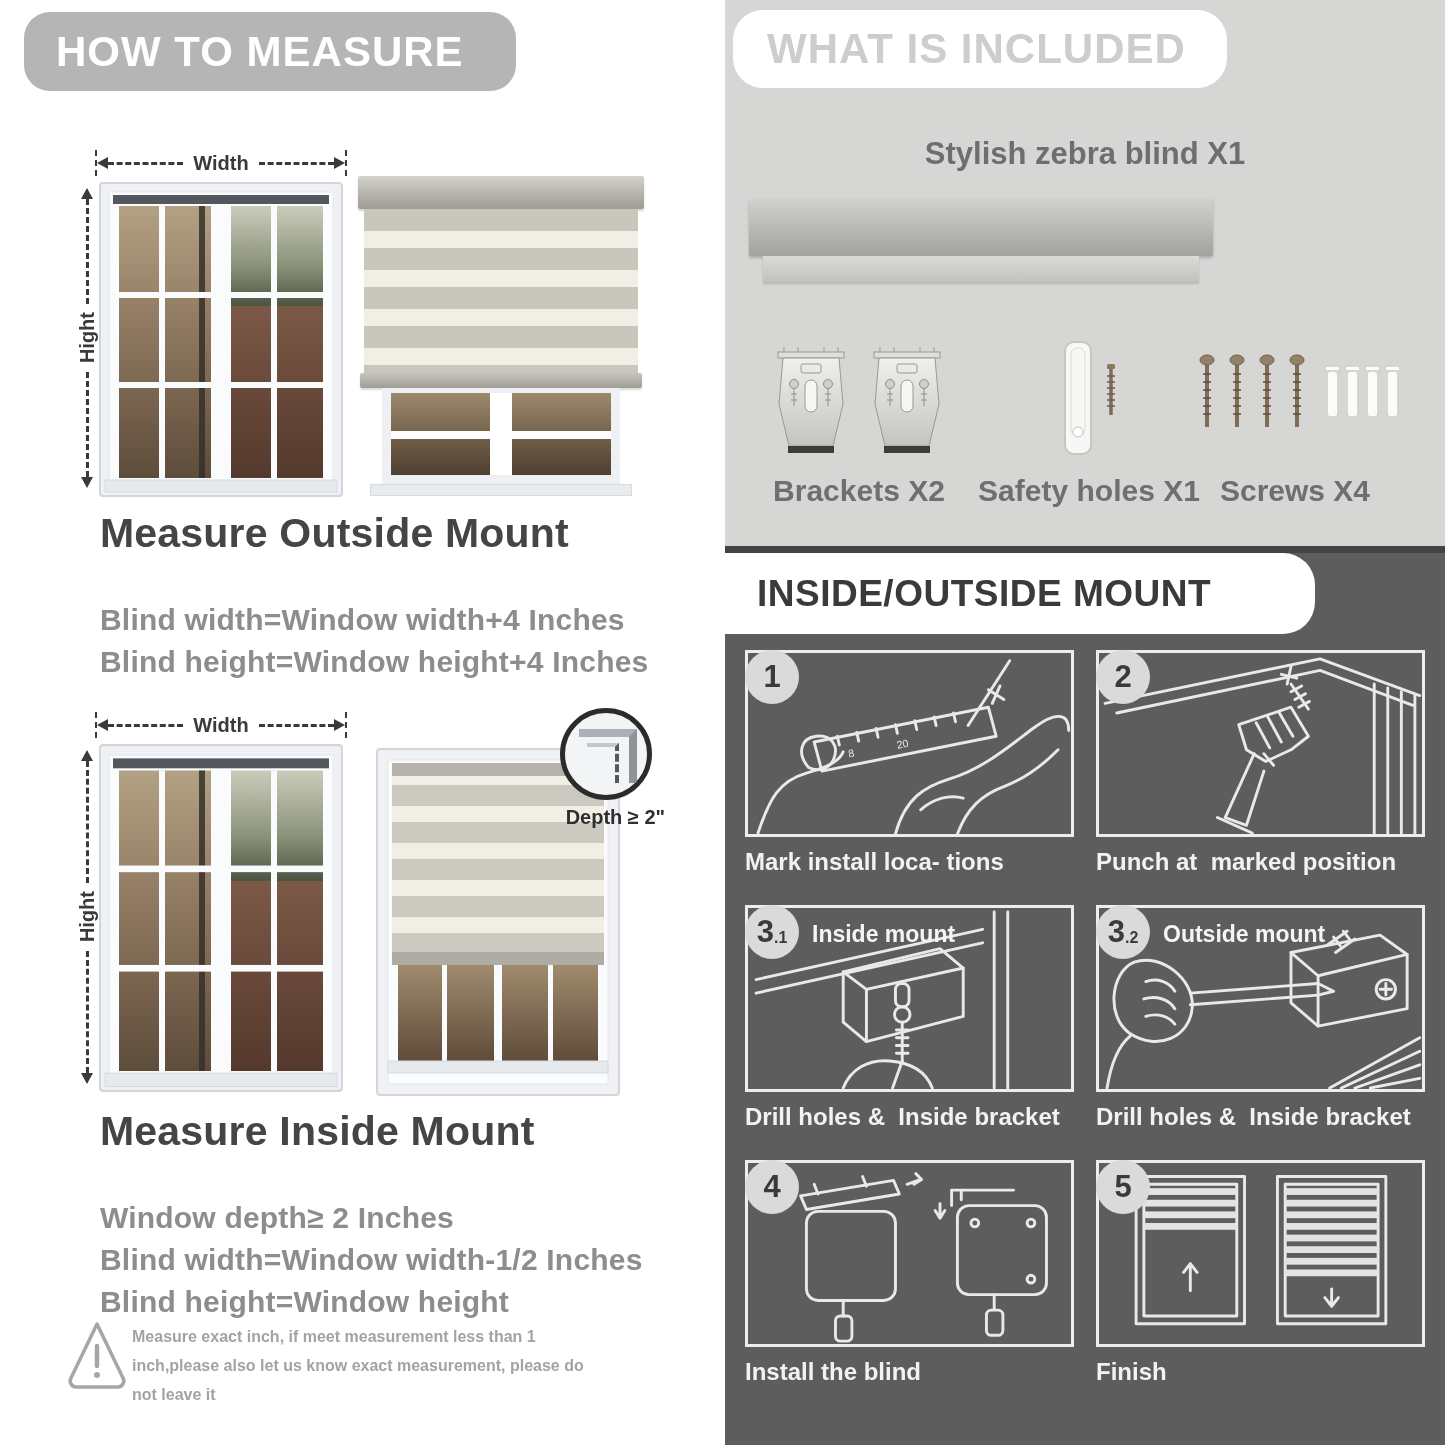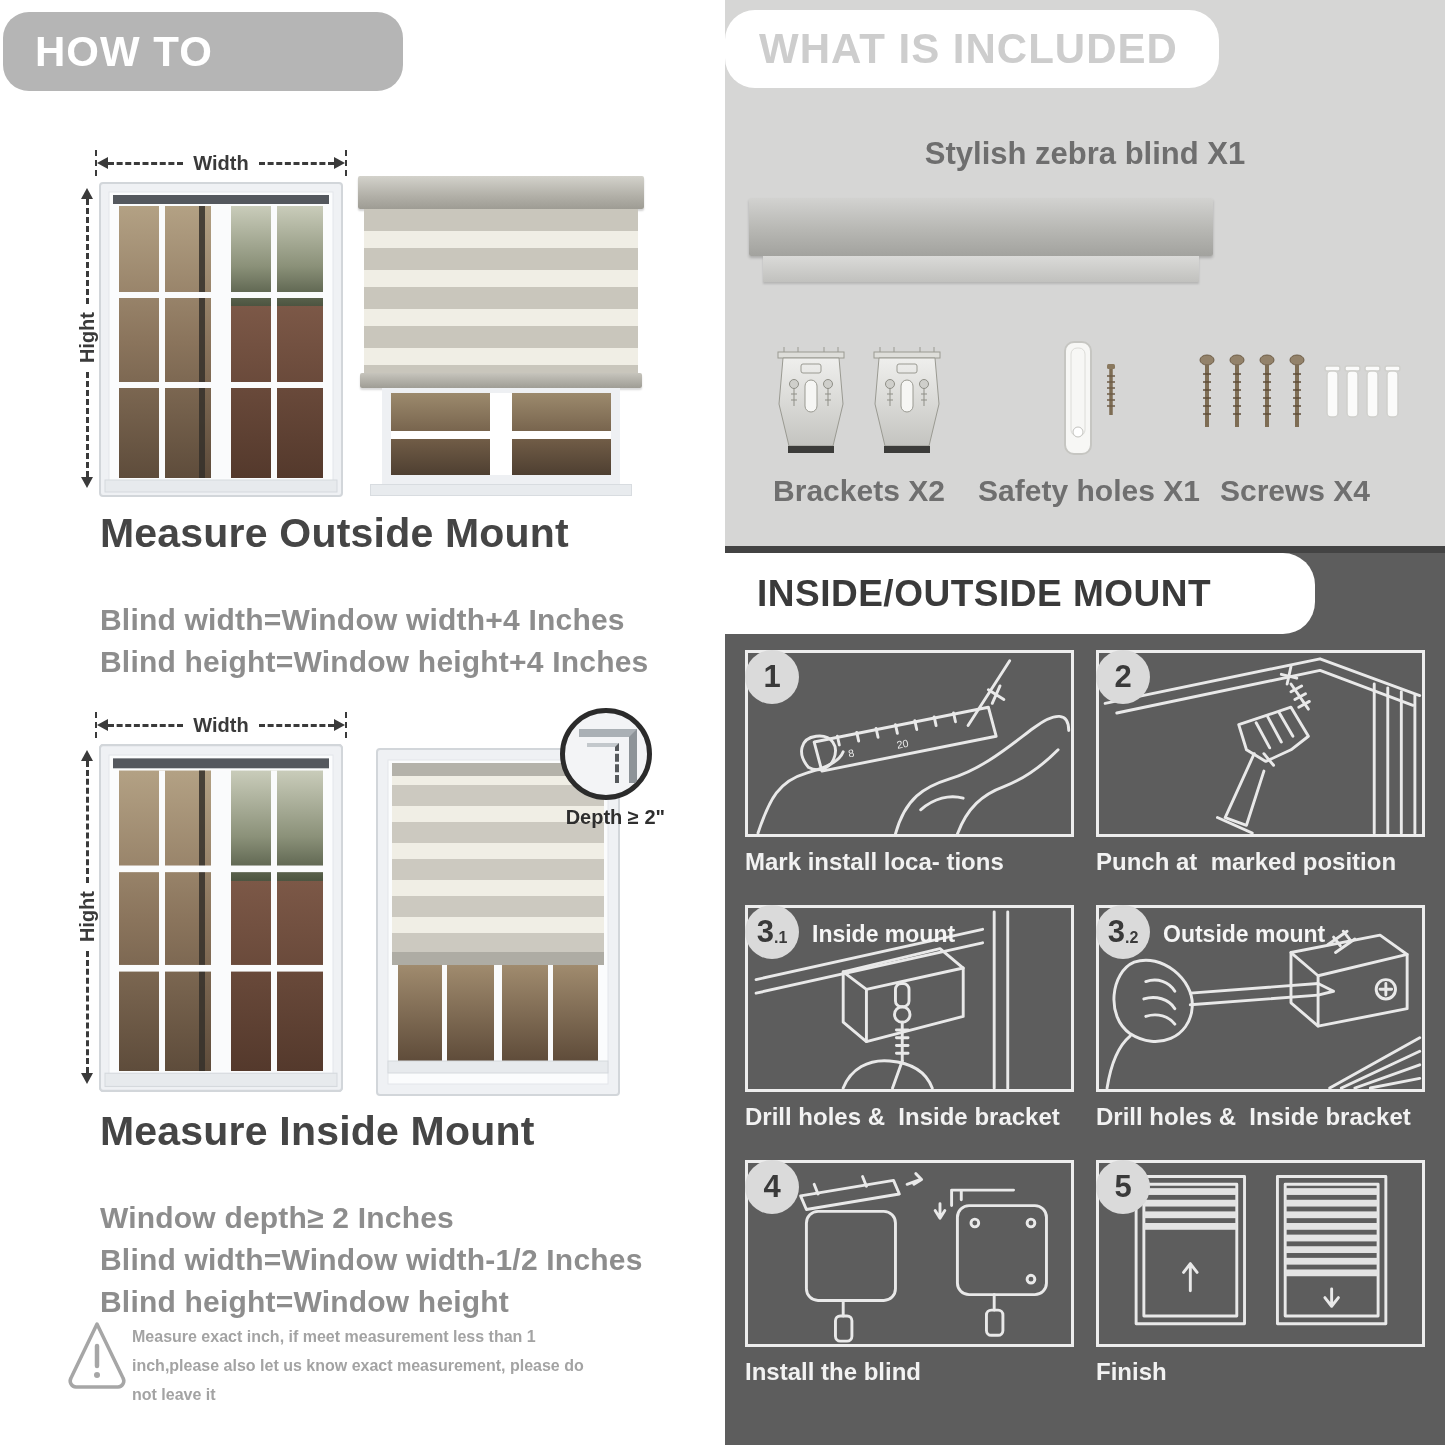--- a/index.html
+++ b/index.html
@@ -1,21 +1,21 @@
 <!DOCTYPE html>
 <html><head>
 <meta charset="utf-8">
 <style>
   html,body{margin:0;padding:0;background:#fff;}
   #canvas{position:relative;width:1445px;height:1445px;background:#fff;overflow:hidden;
           font-family:"Liberation Sans",sans-serif;}
   .abs{position:absolute;}
 
   
-  .pill-how{left:3px;top:12px;width:400px;height:79px;background:#b5b5b5;border-radius:26px;
+  .pill-how{left:24px;top:12px;width:492px;height:79px;background:#b5b5b5;border-radius:26px;
             color:#fff;font-size:42px;font-weight:700;line-height:79px;padding-left:32px;
             letter-spacing:1px;box-sizing:border-box;}
   .sec-title{font-size:41px;font-weight:700;color:#454545;letter-spacing:.2px;}
   .sec-line{font-size:30px;font-weight:700;color:#8d8d8d;letter-spacing:.2px;margin-top:43px;}
 
   
   .w-arrow{display:flex;align-items:center;height:26px;color:#3a3a3a;}
   .w-arrow .tickv{width:0;height:26px;border-left:2px dashed #3a3a3a;}
   .w-arrow .tri-l{width:0;height:0;border-top:6px solid transparent;border-bottom:6px solid transparent;border-right:11px solid #3a3a3a;}
   .w-arrow .tri-r{width:0;height:0;border-top:6px solid transparent;border-bottom:6px solid transparent;border-left:11px solid #3a3a3a;}
@@ -43,21 +43,21 @@
       background:#f3f4f6;box-sizing:border-box;overflow:hidden;}
   .depth-circle .corner{position:absolute;left:14px;top:16px;width:50px;height:46px;border-top:8px solid #aab0b5;border-right:8px solid #8d9398;}
   .depth-circle .corner2{position:absolute;left:22px;top:30px;width:28px;height:36px;border-top:4px solid #c3c8cc;border-right:4px dashed #55585b;}
   .depth-label{left:540px;top:806px;width:125px;text-align:right;font-size:20px;font-weight:700;color:#2e2e2e;}
 
   .warn-text{left:132px;top:1322px;width:478px;font-size:16px;line-height:29px;font-weight:700;color:#a3a3a3;}
 
   
   .right-col{left:725px;top:0;width:720px;height:1445px;}
   .included{position:absolute;left:0;top:0;width:720px;height:546px;background:#d6d6d5;}
-  .pill-included{position:absolute;left:0;top:10px;width:494px;height:78px;background:#fff;border-radius:30px;
+  .pill-included{position:absolute;left:8px;top:10px;width:494px;height:78px;background:#fff;border-radius:30px;
       color:#cdcdcd;font-size:42px;font-weight:700;line-height:78px;padding-left:34px;box-sizing:border-box;letter-spacing:1px;}
   .blind-label{position:absolute;left:0;top:136px;width:720px;text-align:center;font-size:31px;font-weight:700;color:#6e6e6e;}
   .headrail{position:absolute;left:24px;top:198px;width:464px;}
   .headrail .bar{height:58px;background:linear-gradient(#d2d2d0,#b7b7b3 55%,#a2a29e);border-radius:2px;box-shadow:0 2px 3px rgba(0,0,0,.2);}
   .headrail .lip{height:26px;margin:0 14px;background:linear-gradient(#dadad8,#c1c1be);box-shadow:0 2px 2px rgba(0,0,0,.15);}
   .part{position:absolute;top:338px;text-align:center;}
   .part .plabel{margin-top:10px;font-size:30px;font-weight:700;color:#6f6f6f;}
   .part1{left:28px;width:212px;} .part2{left:252px;width:224px;} .part3{left:452px;width:236px;}
 
   .dark-panel{position:absolute;left:0;top:546px;width:720px;height:899px;background:#5d5d5d;border-top:7px solid #434343;box-sizing:border-box;}

